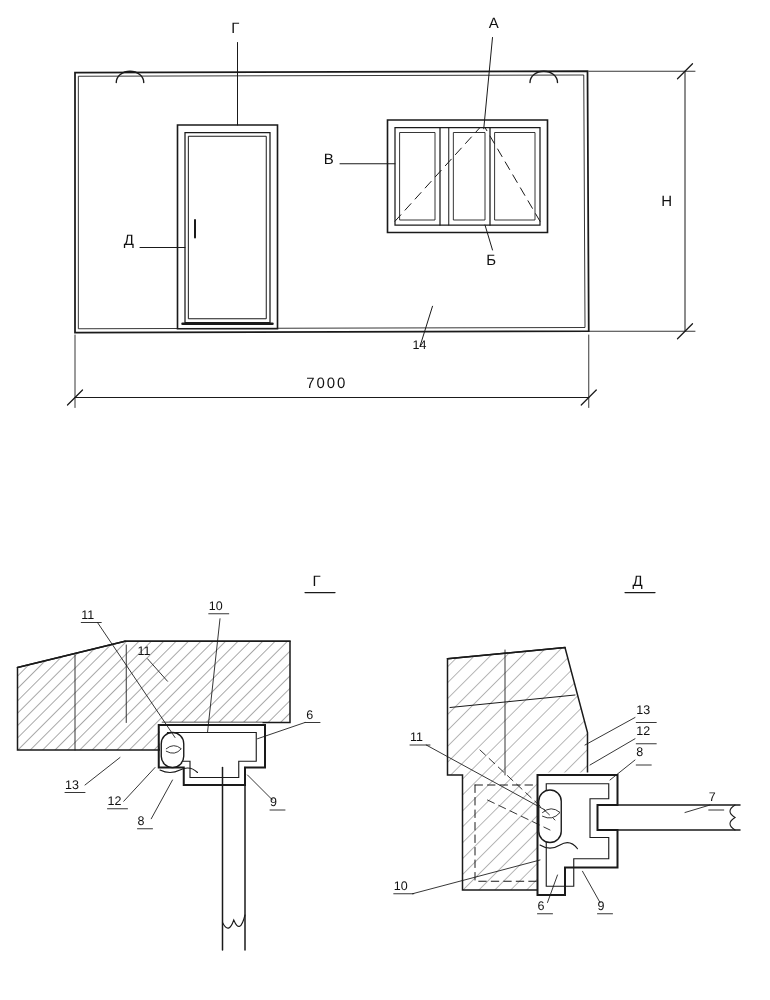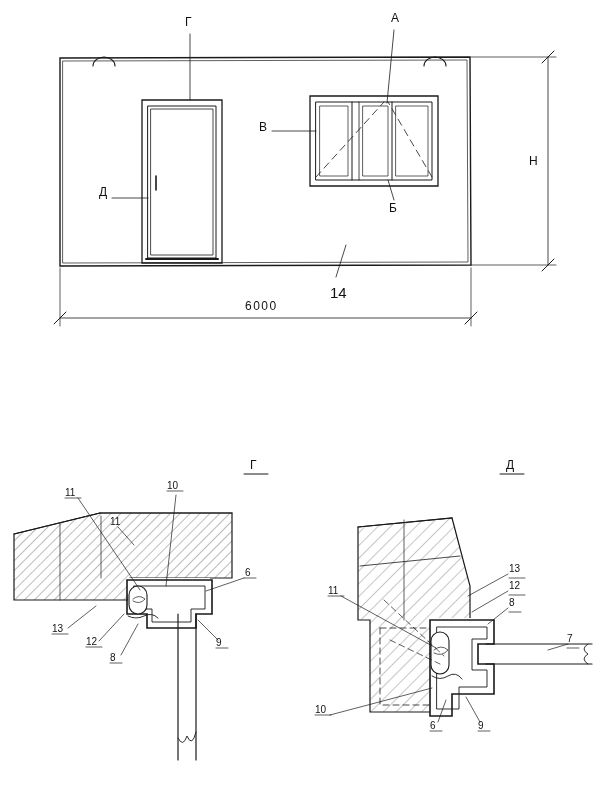--- a/index.html
+++ b/index.html
@@ -23,21 +23,21 @@
   }
   .lbl {
     position: absolute;
     font-family: "Liberation Sans", sans-serif;
     color: #111111;
     white-space: pre;
     line-height: 1;
     user-select: none;
   }
   .lbl-sm { font-size: 10px; }
-  .lbl-md { font-size: 15px; margin-top: 13px; }
+  .lbl-md { font-size: 10px; }
   .lbl-lg { font-size: 12px; }
   .lbl-dim { font-size: 12px; letter-spacing: 1.5px; }
   .sec-title { font-size: 12px; }
   svg { display: block; }
 </style>
 </head>
 <body>
 
 <div id="sheet">
 
@@ -195,21 +195,21 @@
     </g>
   </svg>
 
   <div class="lbl lbl-lg" style="left:185px; top:16px;">Г</div>
   <div class="lbl lbl-lg" style="left:391px; top:12px;">А</div>
   <div class="lbl lbl-lg" style="left:259px; top:121px;">В</div>
   <div class="lbl lbl-lg" style="left:389px; top:202px;">Б</div>
   <div class="lbl lbl-lg" style="left:99px; top:186px;">Д</div>
   <div class="lbl lbl-md" style="left:330px; top:272px;">14</div>
 
-  <div class="lbl lbl-dim" style="left:245px; top:300px;">6000</div>
+  <div class="lbl lbl-dim" style="left:245px; top:300px;">7000</div>
   <div class="lbl lbl-dim" style="left:529px; top:155px;">H</div>
 
   <div class="lbl sec-title" style="left:250px; top:459px;">Г</div>
 
   <div class="lbl lbl-sm" style="left:65px; top:488px;">11</div>
   <div class="lbl lbl-sm" style="left:110px; top:517px;">11</div>
   <div class="lbl lbl-sm" style="left:167px; top:481px;">10</div>
   <div class="lbl lbl-sm" style="left:245px; top:568px;">6</div>
   <div class="lbl lbl-sm" style="left:52px; top:624px;">13</div>
   <div class="lbl lbl-sm" style="left:86px; top:637px;">12</div>

